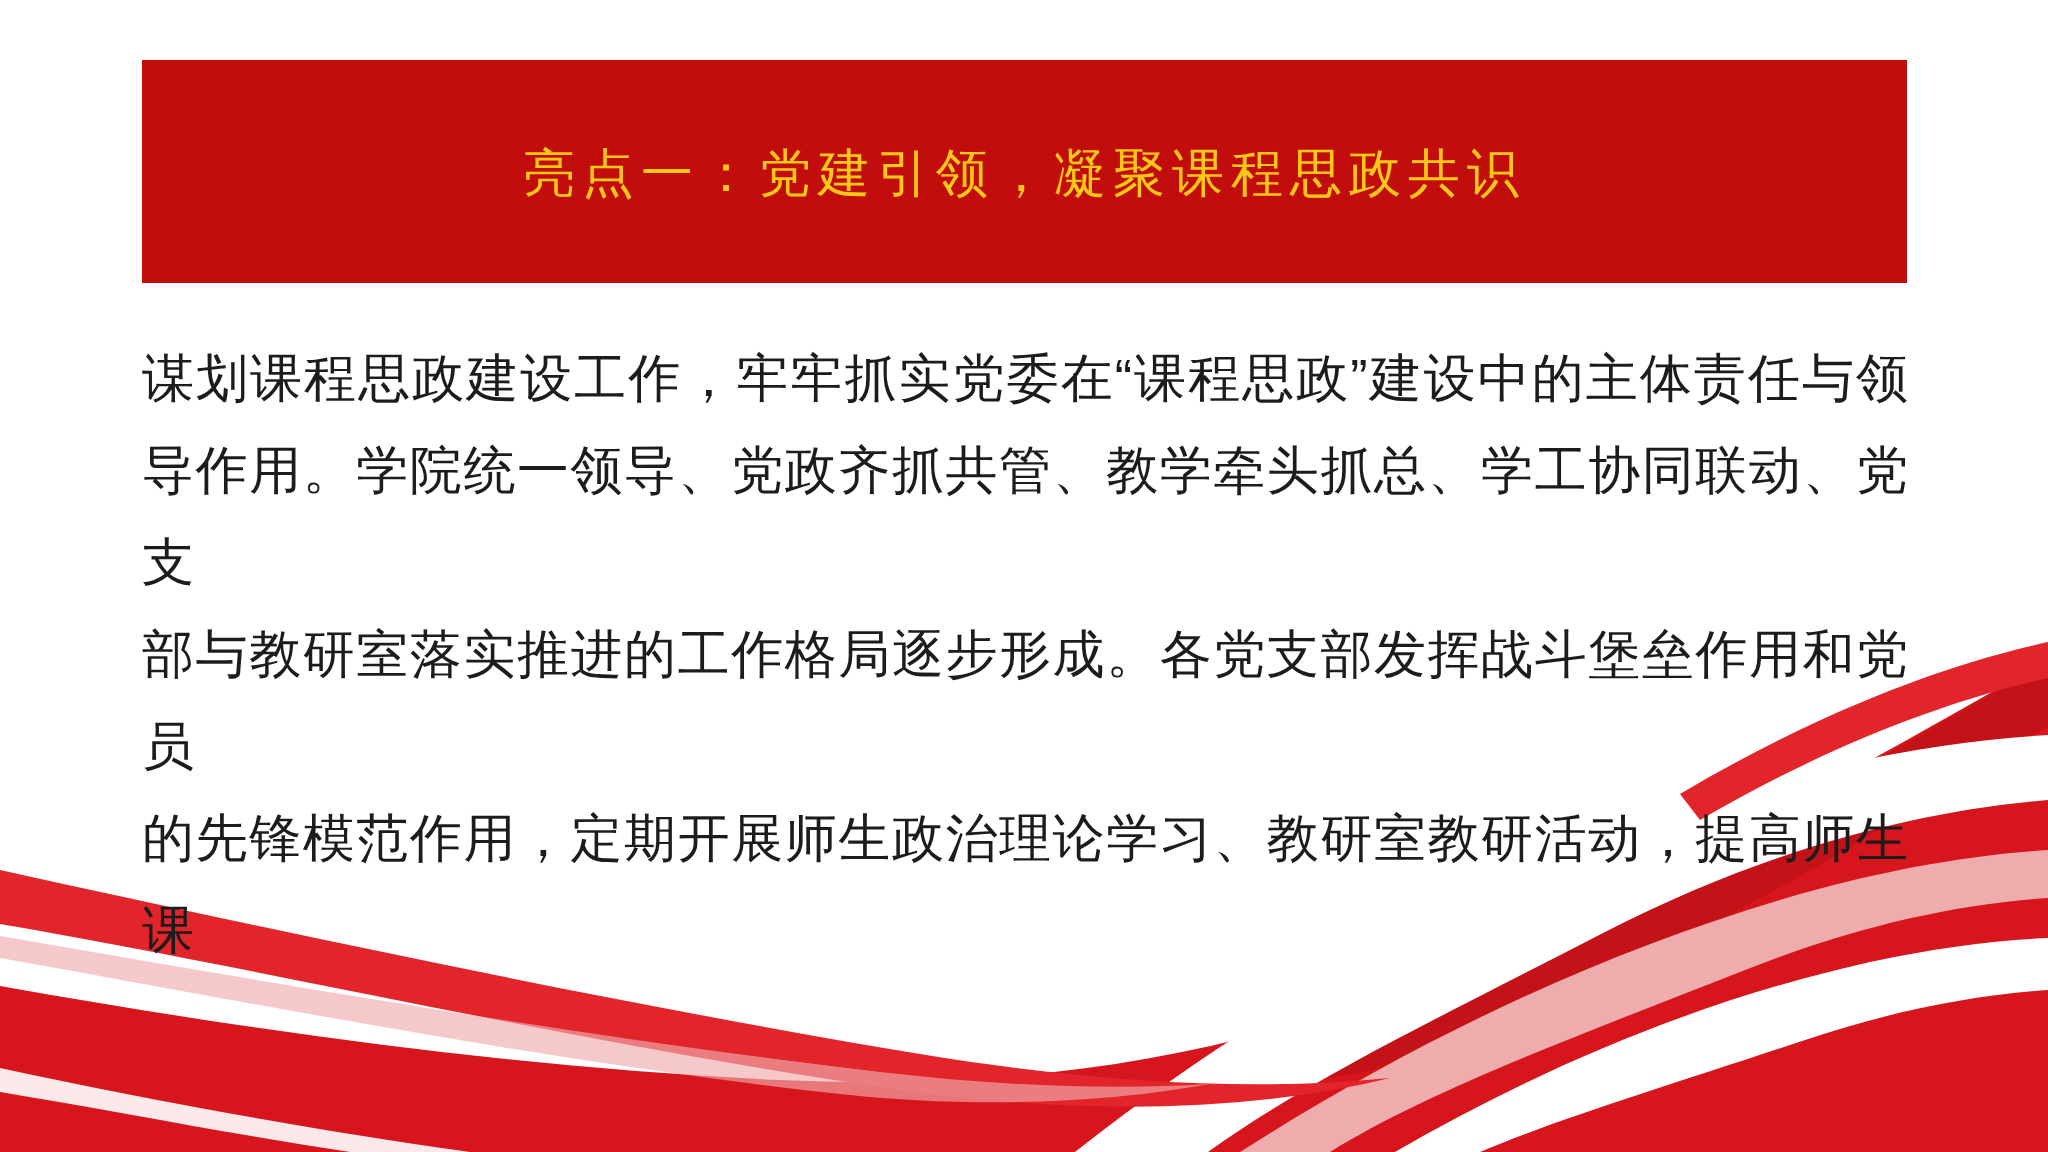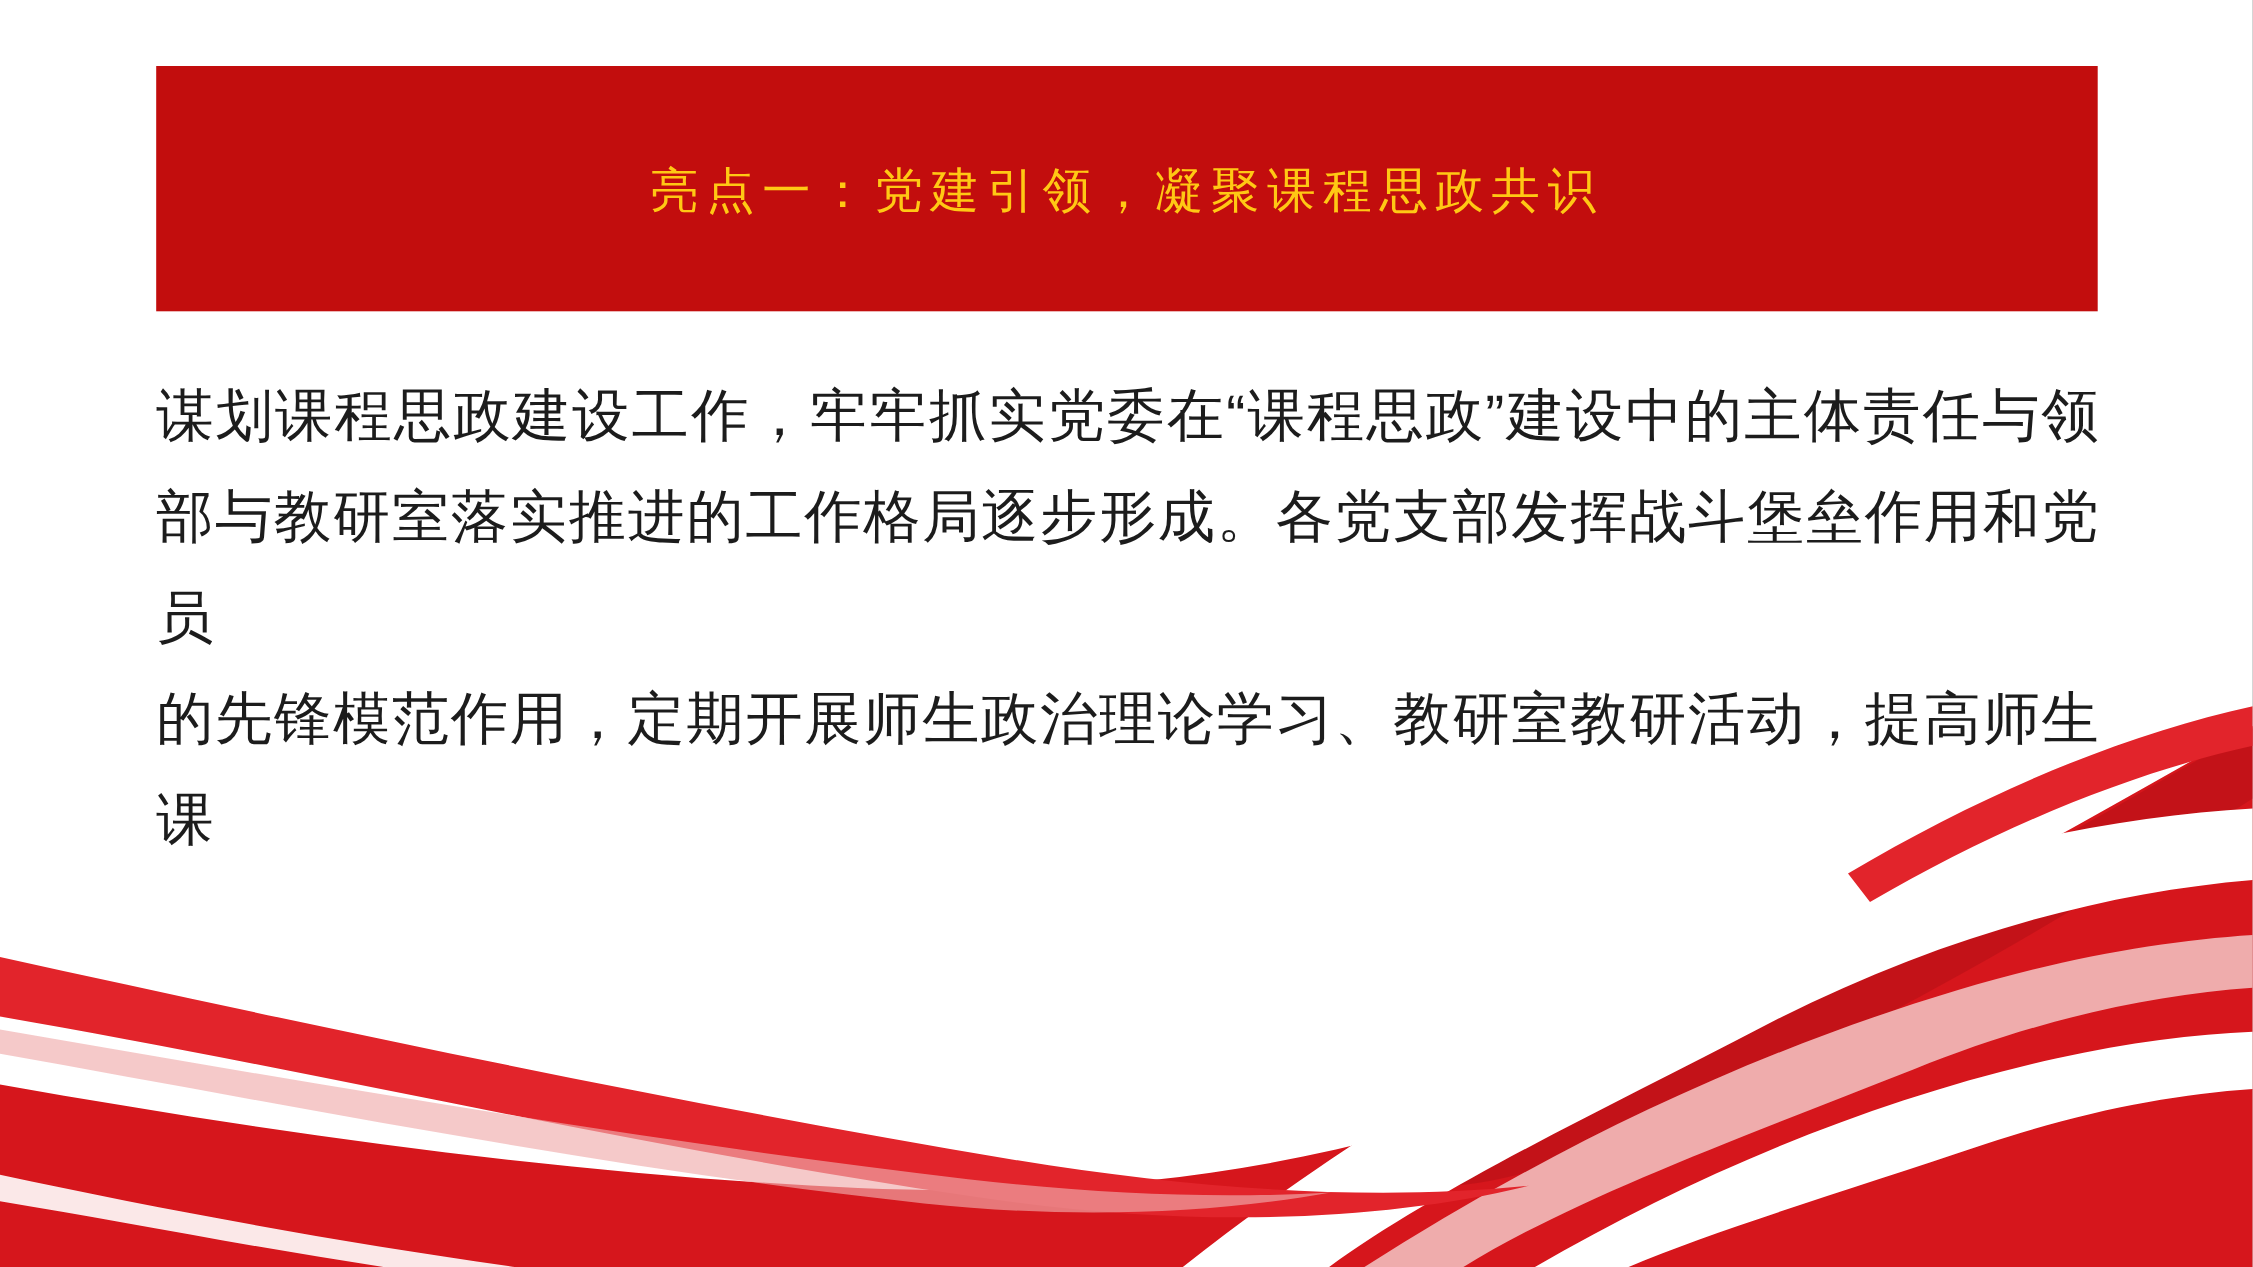--- a/index.html
+++ b/index.html
@@ -18,21 +18,21 @@
   .wave-pink{fill:var(--wave-pink,#efacac);}
   .wave-white{fill:#ffffff;}
   
   .banner{
     position:absolute;left:142px;top:60px;width:1765px;height:223px;
     background:var(--banner-red,#c20d0d);
     display:flex;align-items:center;justify-content:center;
   }
   .banner-title{
     color:var(--title-yellow,#ffc814);
-    font-size:44px;font-weight:300;
+    font-size:52px;font-weight:300;
     letter-spacing:7px;white-space:nowrap;
     transform:translateY(2px);
   }
   
   .body-text{
     position:absolute;left:142px;top:332px;width:1766px;
     color:var(--body-text,#1c1c1c);
     font-size:52px;line-height:92px;
   }
   .body-line{
@@ -73,18 +73,19 @@
 
     <path class="wave-bright" d="M1700,820 C1820,750 1940,702 2048,678 L2048,642 C1930,668 1805,720 1680,794 Z"></path>
   </svg>
 
   <div class="banner">
     <div class="banner-title">亮点一：党建引领，凝聚课程思政共识</div>
   </div>
 
   <div class="body-text">
     <div class="body-line">谋划课程思政建设工作，牢牢抓实党委在“课程思政”建设中的主体责任与领</div>
+    <div class="body-line">导作用。学院统一领导、党政齐抓共管、教学牵头抓总、学工协同联动、党支</div>
     <div class="body-line">部与教研室落实推进的工作格局逐步形成。各党支部发挥战斗堡垒作用和党员</div>
     <div class="body-line">的先锋模范作用，定期开展师生政治理论学习、教研室教研活动，提高师生课</div>
 
   </div>
 
 </div>
 
 </body></html>

